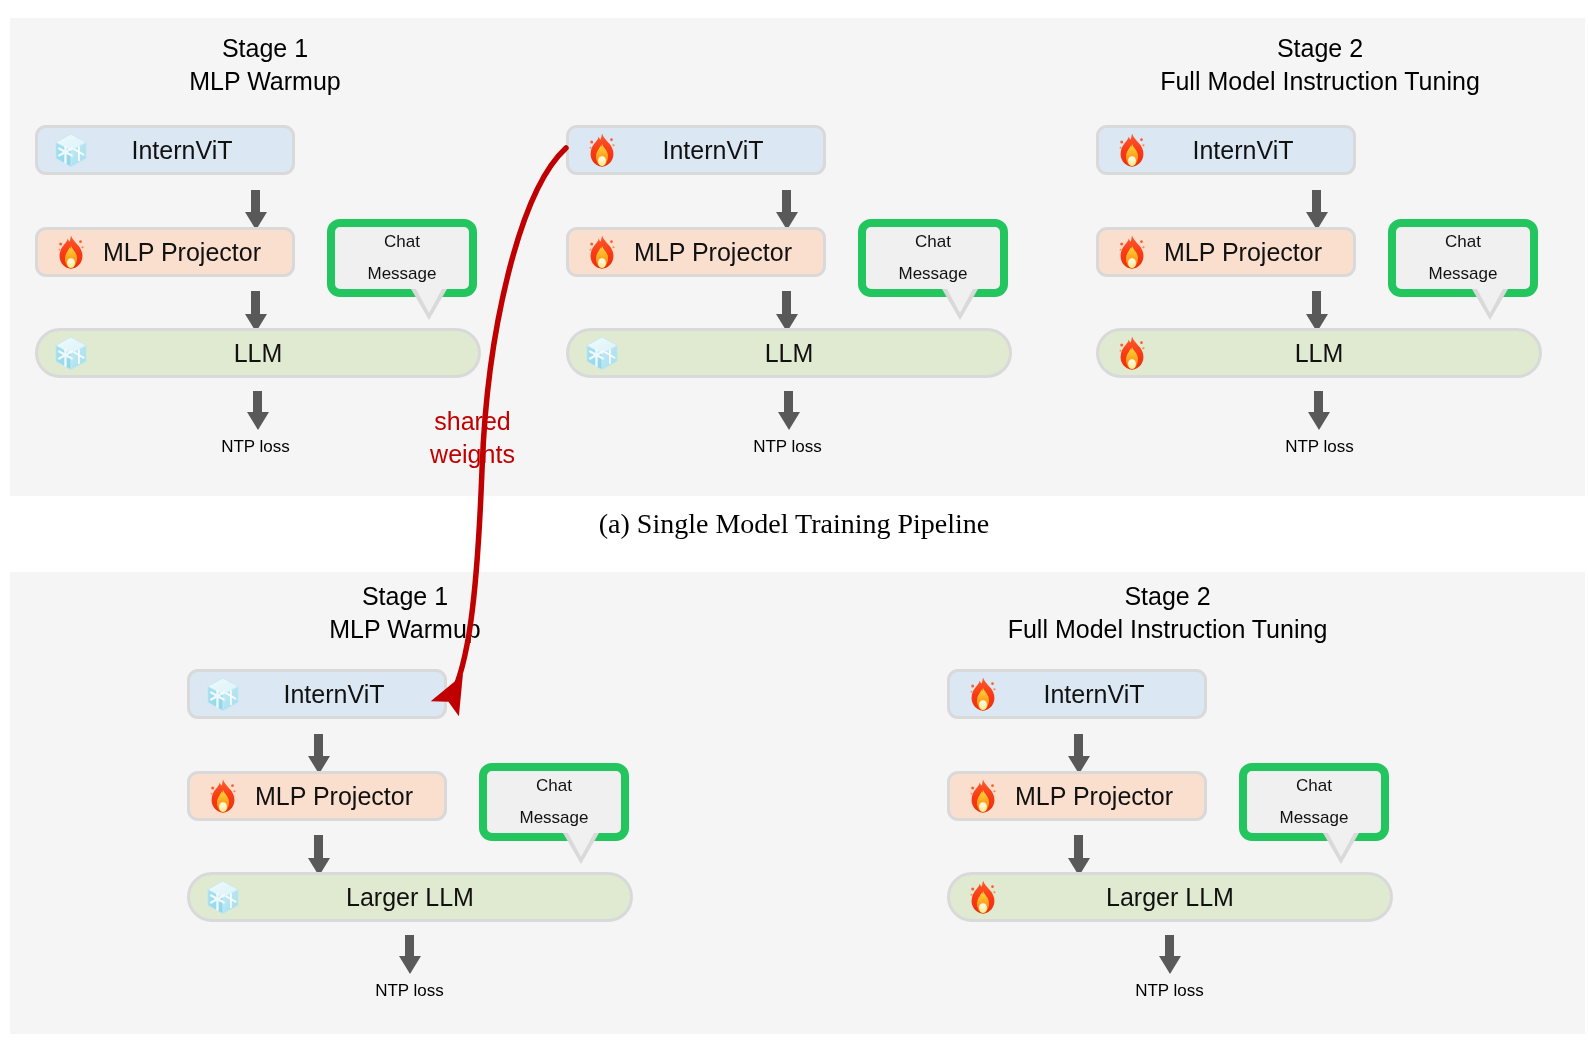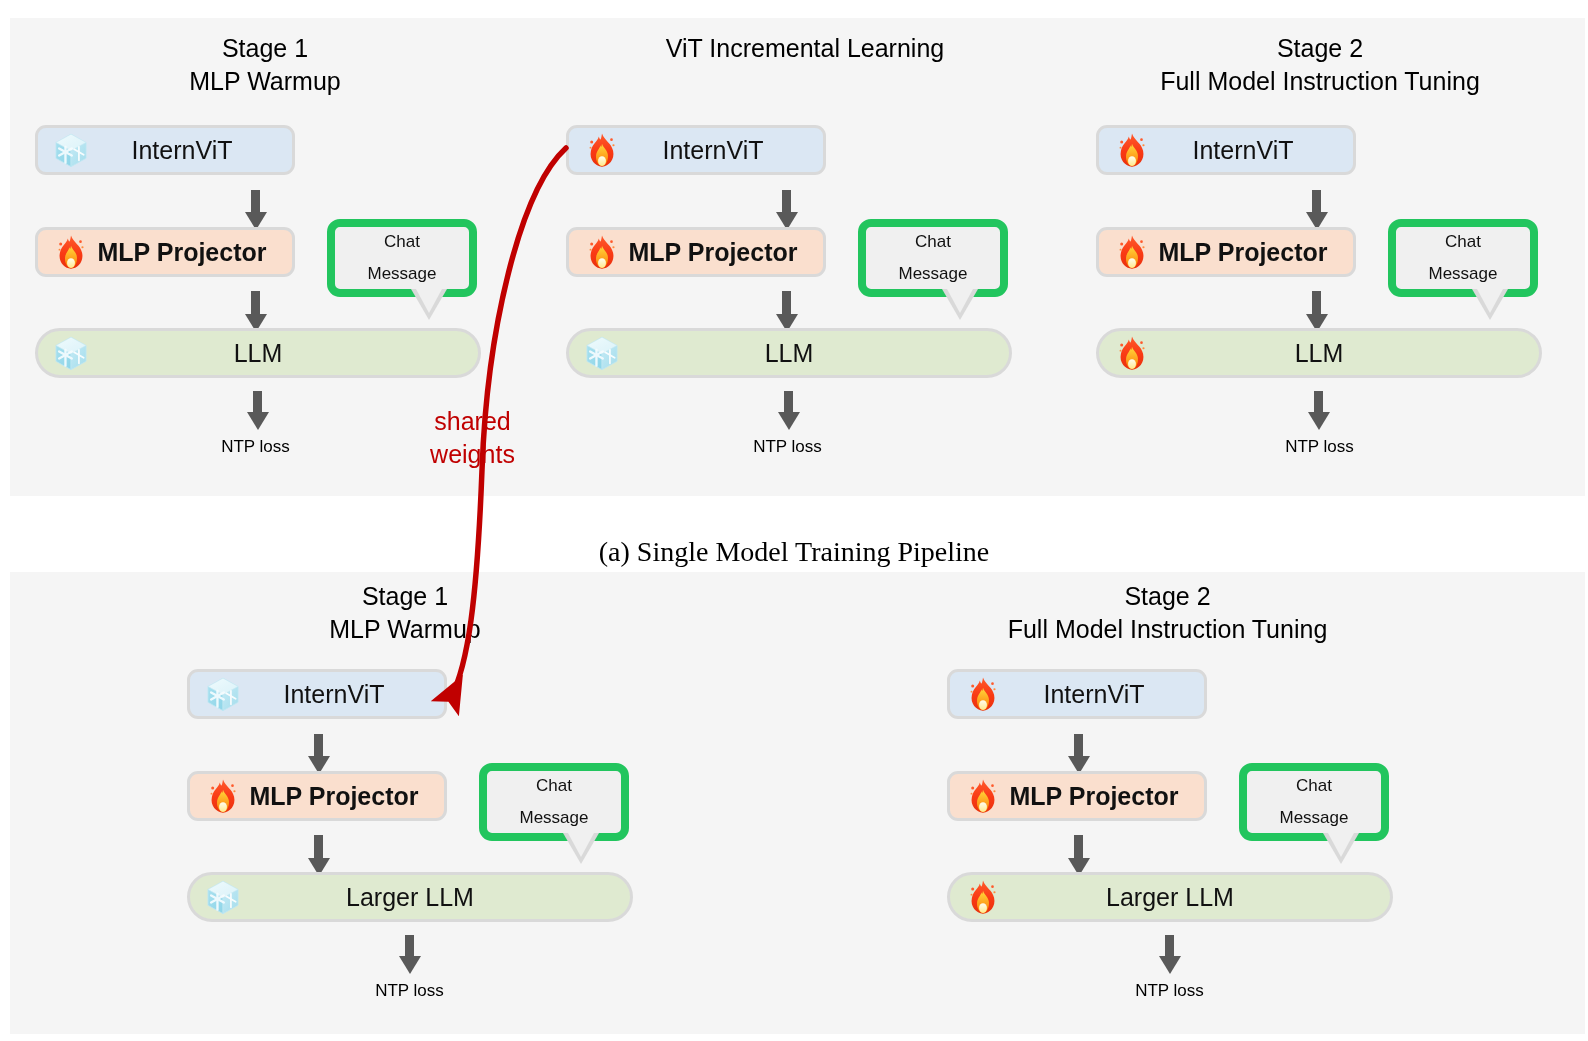--- a/index.html
+++ b/index.html
@@ -47,21 +47,21 @@
   }
   .node .lbl {
     width: 100%;
     text-align: center;
     font-size: 25px;
     color: #111;
     font-family: "Liberation Sans", sans-serif;
     line-height: 1;
   }
   .node.vit  { background: #dbe7f3; }
-  .node.mlp  { background: #fadfce; font-weight: bold; }
+  .node.mlp  { background: #fadfce; }
   .node.llm  { background: #dfead0; border-radius: 29px; }
   .node.vit .lbl, .node.mlp .lbl { padding-left: 34px; }
 
   .bubble {
     position: absolute;
     box-sizing: border-box;
     background: #f0f0f0;
     border: 8px solid #22c55e;
     border-radius: 13px;
     display: flex;
@@ -235,21 +235,20 @@
 </div>
 <div class="arrow" style="left:253px; top:391px; height:22px;"></div>
 <div class="loss" style="left:158px; top:437px; width:195px;">NTP loss</div>
 
 <div class="shared-label" style="left:405px; top:405px; width:135px;">
   <div>shared</div>
   <div>weights</div>
 </div>
 
 <div class="stage-title" style="left:540px; top:32px; width:530px;">
-  <div>ViT Incremental Learning</div>
 </div>
 <div class="node vit" style="left:566px; top:125px; width:260px;">
   <svg class="ic">
       <use href="#sym-fire"></use>
     </svg>
   <span class="lbl">InternViT</span>
 </div>
 <div class="arrow" style="left:782px; top:190px; height:23px;"></div>
 <div class="node mlp" style="left:566px; top:227px; width:260px;">
   <svg class="ic">
@@ -299,21 +298,21 @@
 </div>
 <div class="node llm" style="left:1096px; top:328px; width:446px;">
   <svg class="ic">
       <use href="#sym-fire"></use>
     </svg>
   <span class="lbl">LLM</span>
 </div>
 <div class="arrow" style="left:1314px; top:391px; height:22px;"></div>
 <div class="loss" style="left:1222px; top:437px; width:195px;">NTP loss</div>
 
-<div class="caption" style="left:494px; top:508px; width:600px;margin-top:28px;">(a) Single Model Training Pipeline</div>
+<div class="caption" style="left:494px; top:508px; width:600px;">(a) Single Model Training Pipeline</div>
 
 <div class="panel" id="panel-bottom"></div>
 
 <div class="stage-title" style="left:155px; top:580px; width:500px;">
   <div>Stage 1</div>
   <div>MLP Warmup</div>
 </div>
 <div class="node vit" style="left:187px; top:669px; width:260px;">
   <svg class="ic">
       <use href="#sym-ice"></use>

